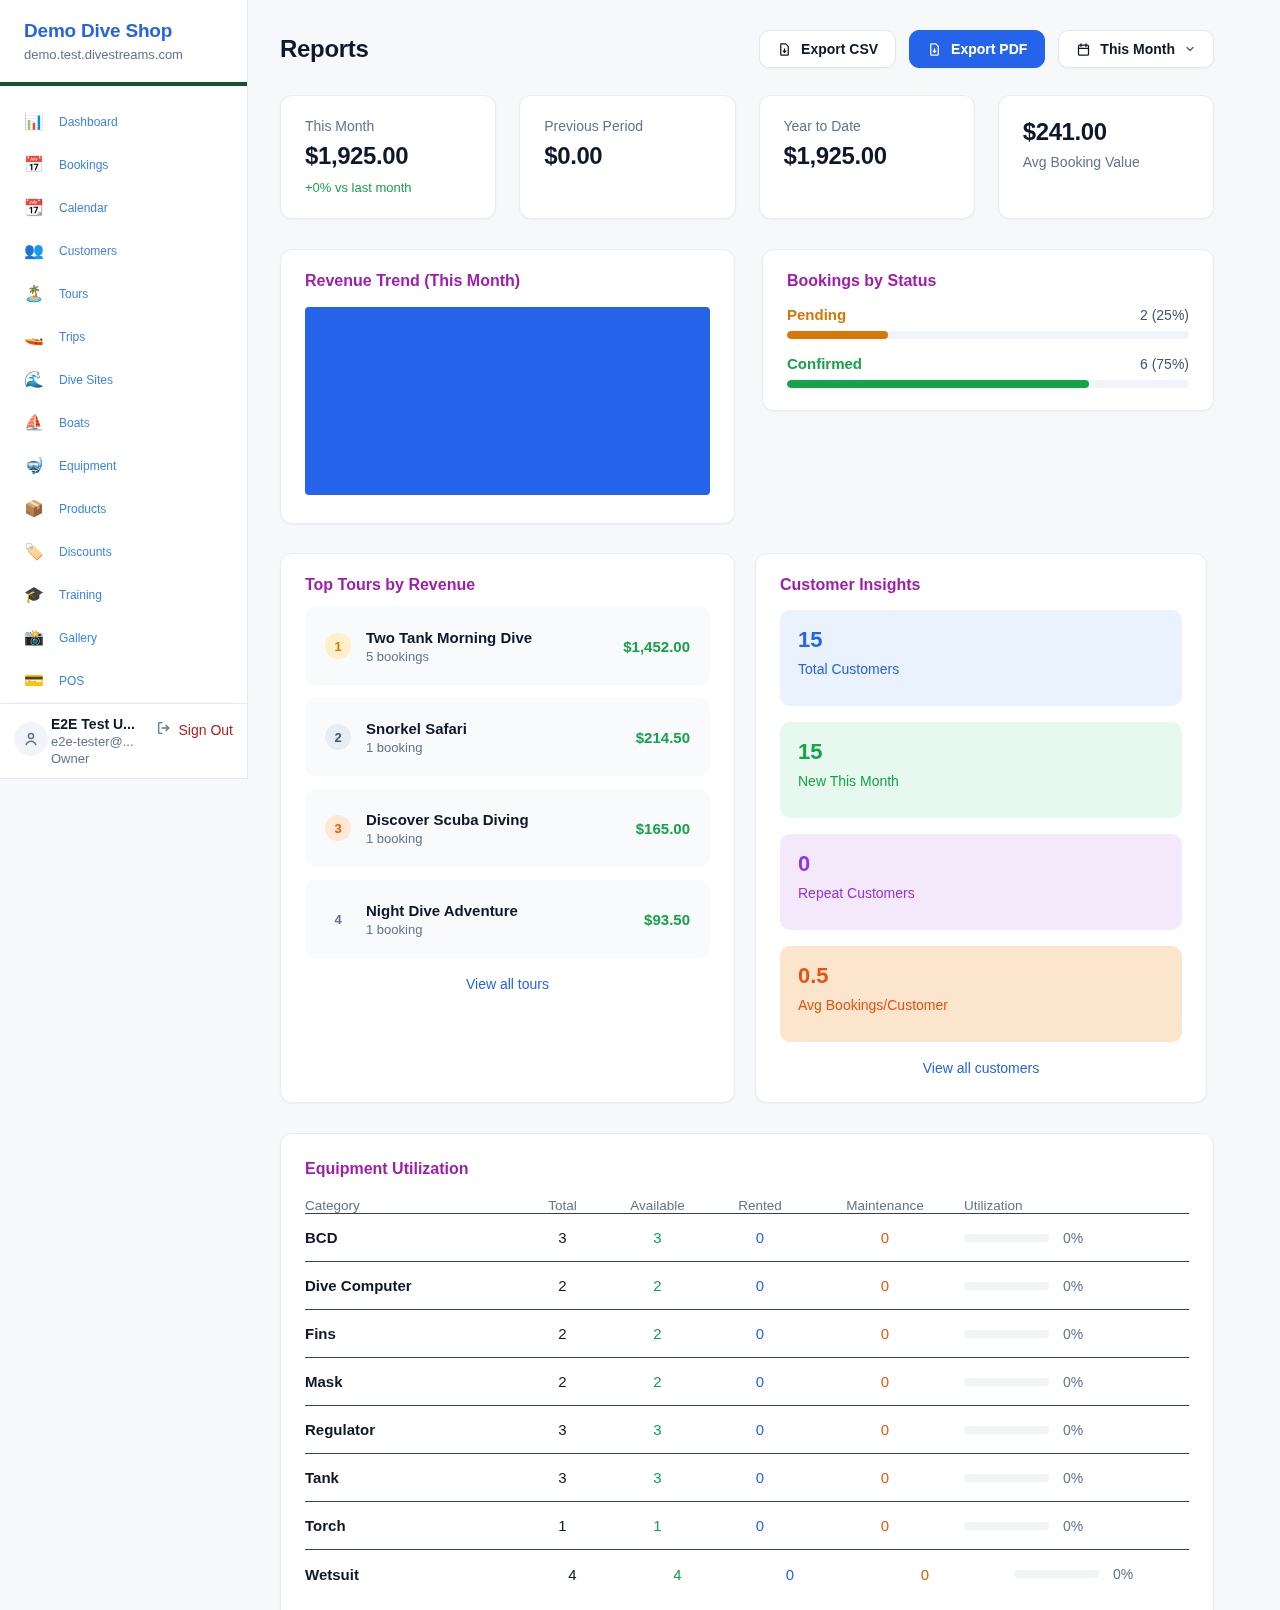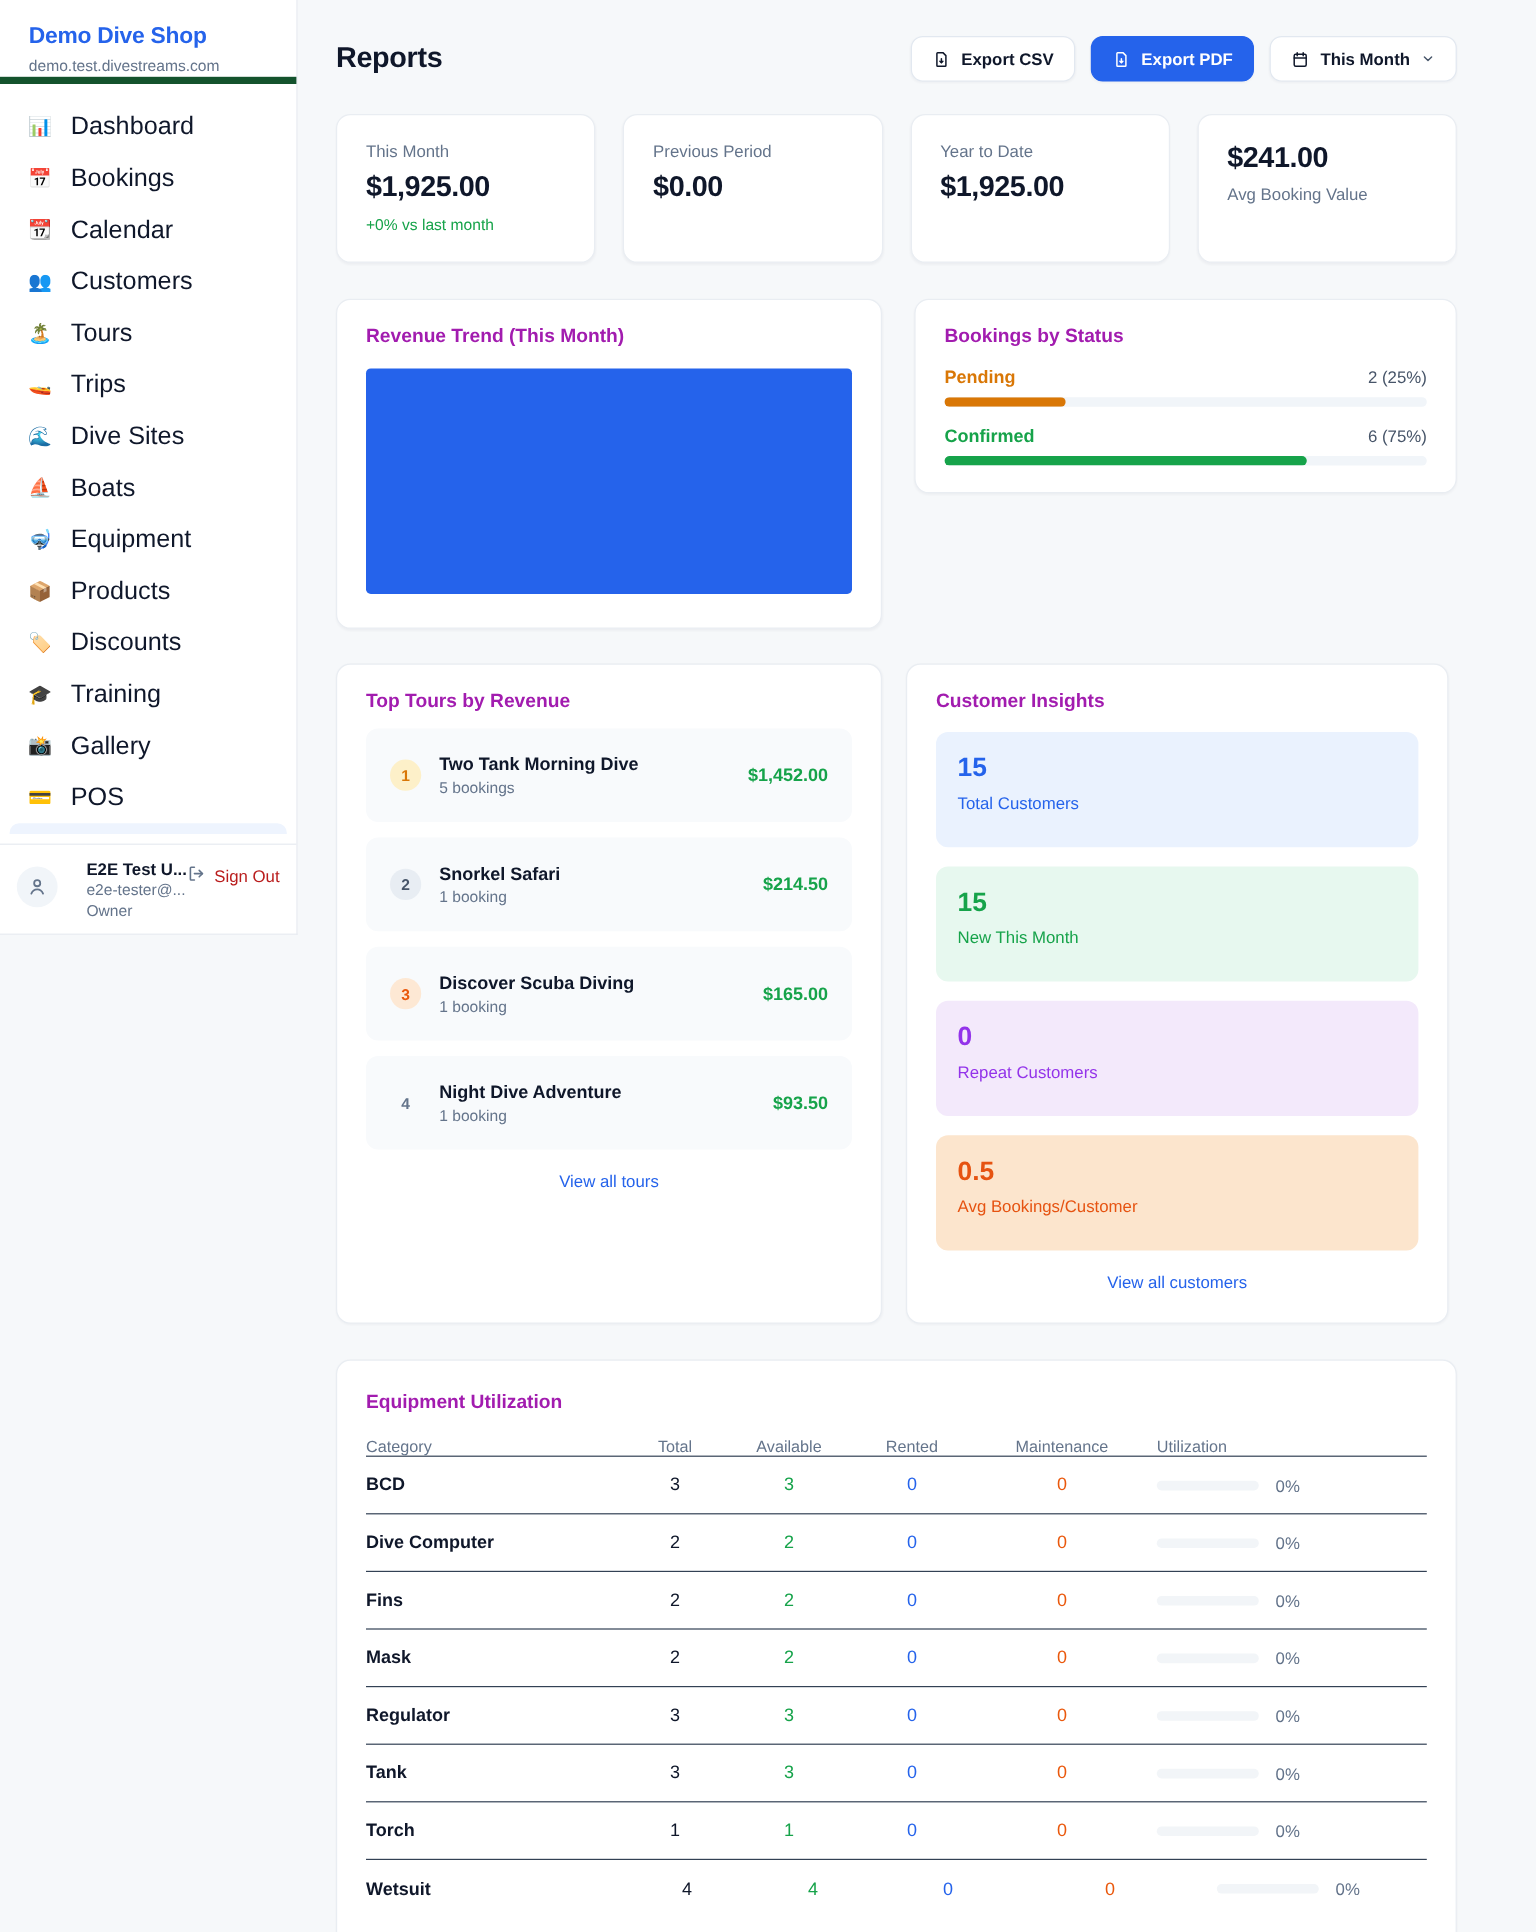--- a/index.html
+++ b/index.html
@@ -4,30 +4,30 @@
 <style>
   * { margin: 0; padding: 0; box-sizing: border-box; }
   html, body { background: #eef1f5; }
   body { font-family: "Liberation Sans", sans-serif; color: #0f172a; }
   .page { position: relative; width: 1280px; height: 1610px; background: #f6f8fa; overflow: hidden; }
 
   
   .sidebar { position: absolute; left: 0; top: 0; width: 248px; height: 779px;
              background: #ffffff; border-right: 1px solid #e6eaf0; border-bottom: 1px solid #e6eaf0;
              display: flex; flex-direction: column; }
-  .sidebar-head { padding: 20px 24px 2px 24px; border-bottom: 6px solid #14532d; }
+  .sidebar-head { padding: 20px 24px 20px 24px; border-bottom: 4px solid #14532d; }
   .shop-name { font-size: 19px; font-weight: 800; color: #2563eb; letter-spacing: -0.2px; cursor: pointer; }
   .shop-domain { margin-top: 5px; font-size: 13px; color: #64748b; }
   .sidebar-nav { padding: 14px 8px 0 8px; flex: 1 1 auto; overflow: hidden; }
   .nav-item { display: flex; align-items: center; gap: 15px; height: 43px; padding: 0 16px;
               border-radius: 8px; cursor: pointer; }
   .nav-icon { width: 20px; font-size: 16px; text-align: center; }
-  .nav-label { font-size: 21px; color: #0f172a; font-weight: 500; }
+  .nav-label { font-size: 12px; color: #3b82f6; font-weight: 500; }
   .nav-item-partial { height: 9px; margin: 0 0 0 0; border-radius: 8px 8px 0 0; background: #eef4fe; }
-  .user-panel { border-top: 1px solid #e6eaf0; padding: 12px 14px; display: flex; align-items: flex-start; gap: 24px; }
+  .user-panel { border-top: 1px solid #e6eaf0; padding: 12px 14px; display: flex; align-items: flex-start; gap: 3px; }
   .avatar { width: 34px; height: 34px; border-radius: 50%; background: #f1f5f9; flex: 0 0 auto;
             display: flex; align-items: center; justify-content: center; margin-top: 6px; }
   .user-info { flex: 1 1 auto; min-width: 0; }
   .user-name { font-size: 14px; font-weight: 700; color: #0f172a; white-space: nowrap; }
   .user-email, .user-role { font-size: 13px; color: #64748b; margin-top: 2px; white-space: nowrap; }
   .signout-btn { display: flex; align-items: center; gap: 7px; border: none; background: transparent;
                  font-family: inherit; font-size: 14px; color: #b91c1c; cursor: pointer; margin-top: 4px; flex: 0 0 auto; }
 
   
   .main { position: absolute; left: 280px; top: 0; width: 934px; }

